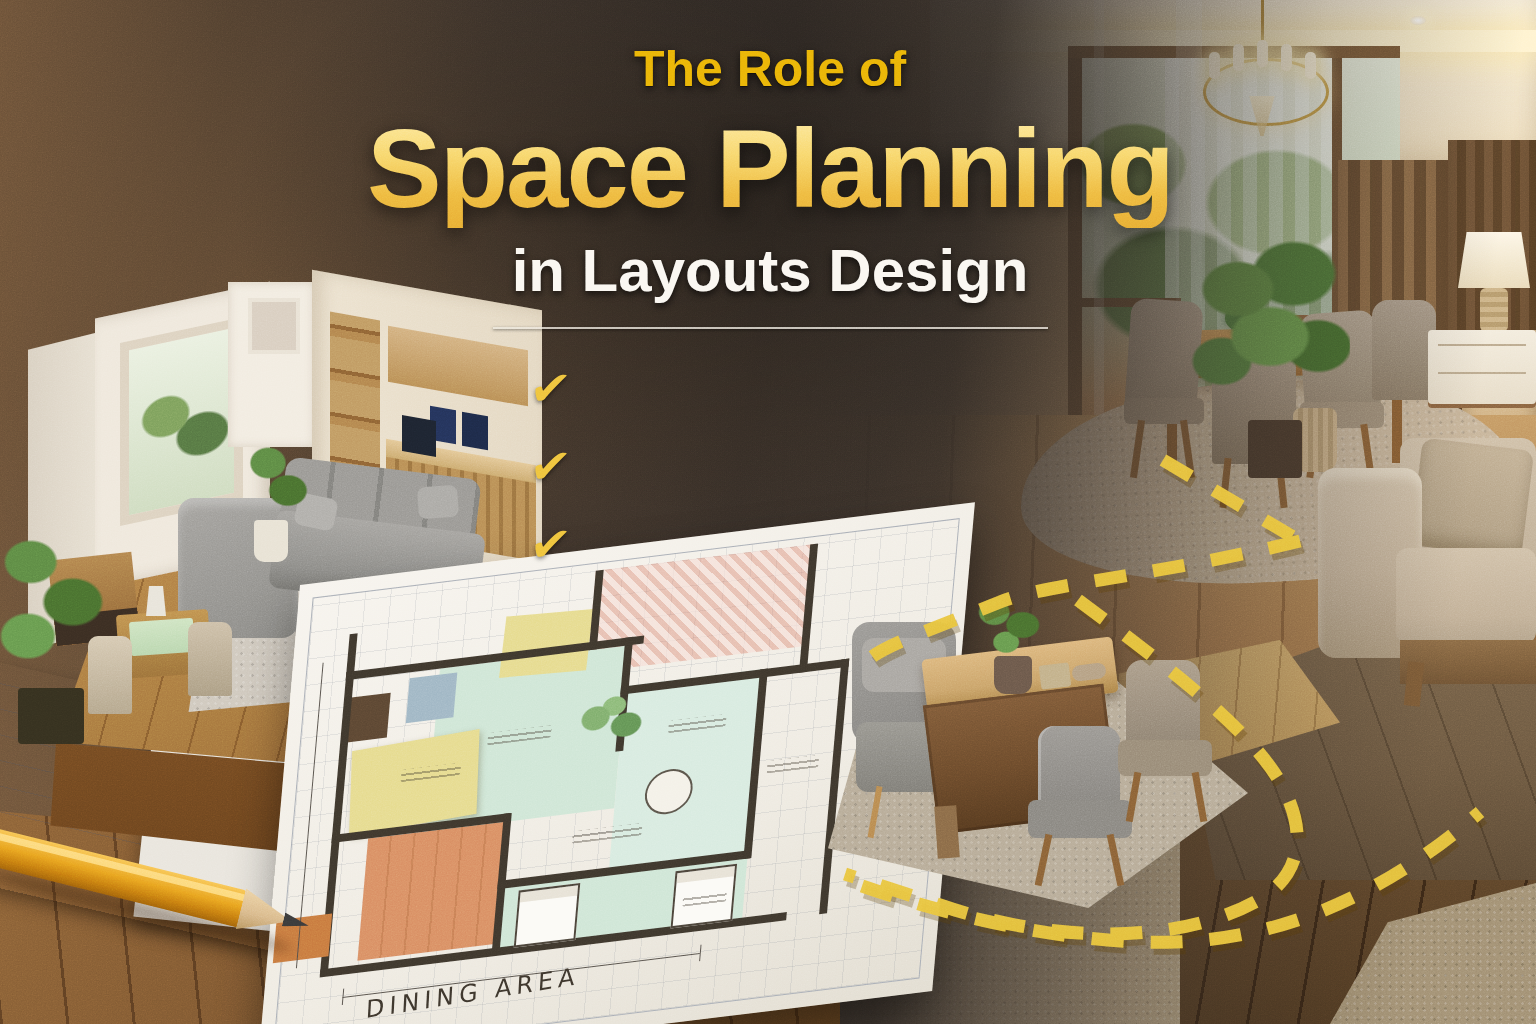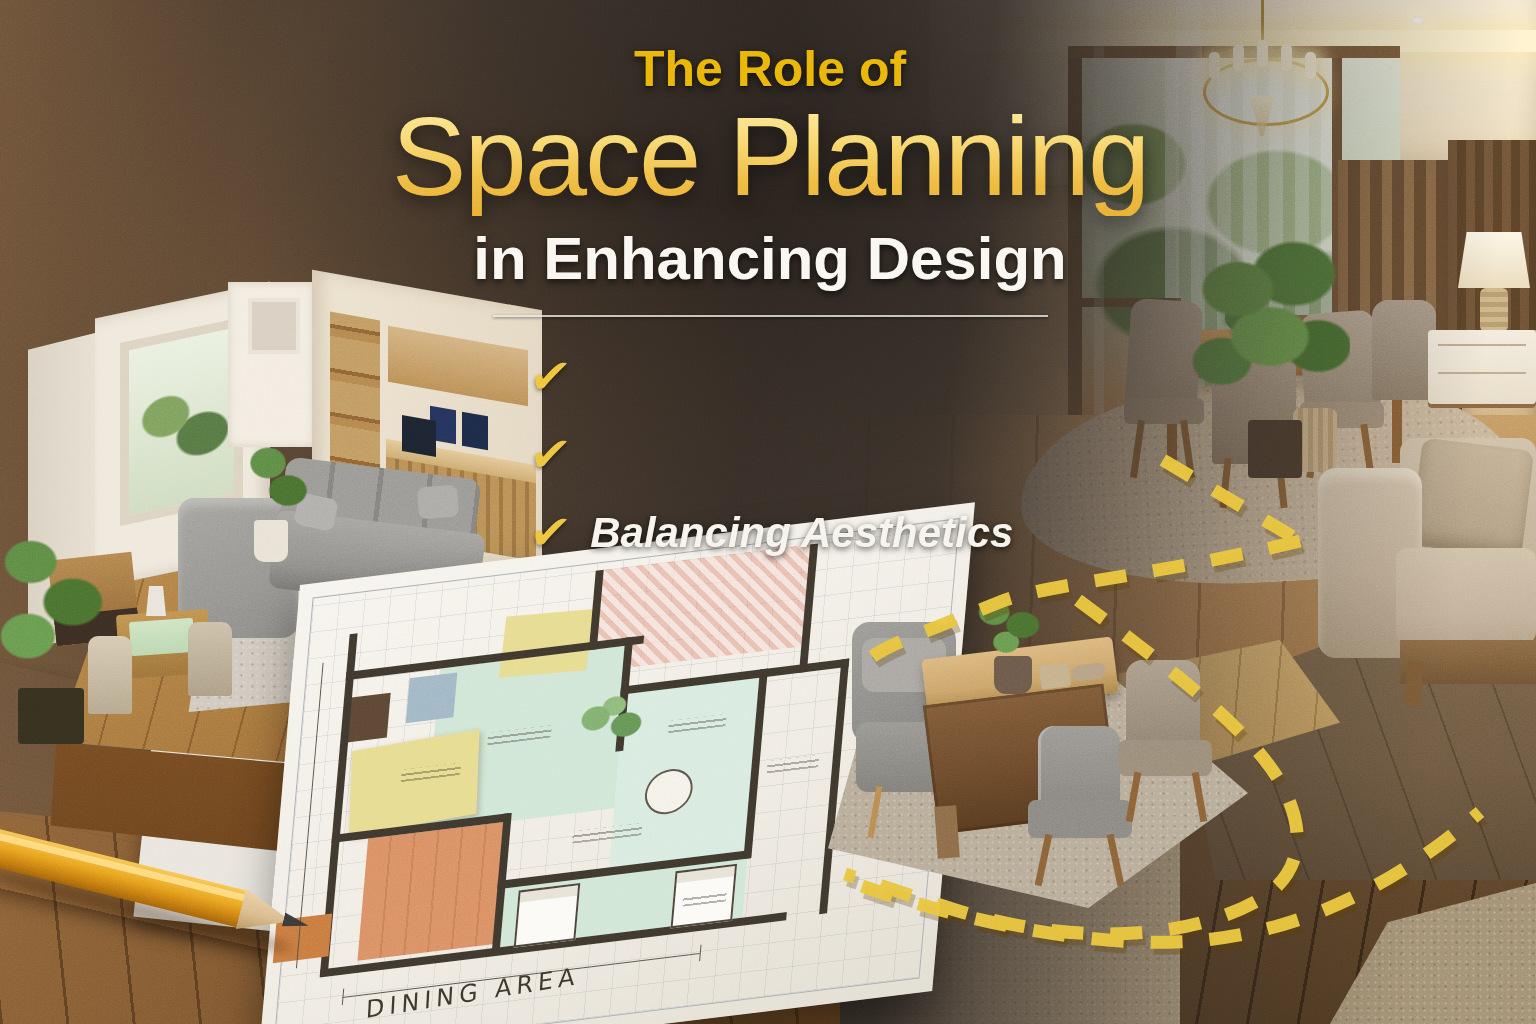--- a/index.html
+++ b/index.html
@@ -4,21 +4,21 @@
 <style>
   html,body{margin:0;padding:0;background:#1c1814;}
   #canvas{position:relative;width:1536px;height:1024px;overflow:hidden;
     font-family:"Liberation Sans",sans-serif;background:#332b26;}
   .a{position:absolute;}
   .grp{position:absolute;inset:0;pointer-events:none;}
   
   .title-wrap{left:240px;top:40px;width:1060px;text-align:center;z-index:8;}
   .t1{font-size:50px;font-weight:700;color:#eab308;letter-spacing:0;
       text-shadow:0 3px 8px rgba(0,0,0,.65),0 1px 0 rgba(0,0,0,.4);}
-  .t2{font-size:112px;font-weight:400;letter-spacing:-2px;line-height:1.05;margin-top:0;
+  .t2{font-size:112px;font-weight:700;letter-spacing:-2px;line-height:1.05;margin-top:12px;
       color:#f2c24a;filter:drop-shadow(0 5px 9px rgba(0,0,0,.55));}
   @supports ((-webkit-background-clip:text)){
     .t2{background:linear-gradient(180deg,#fdeba2 0%,#f8d76c 38%,#eeb93f 72%,#e8ad33 100%);
         -webkit-background-clip:text;background-clip:text;color:transparent;}
   }
   .t3{font-size:60px;font-weight:700;color:#faf7f1;margin-top:8px;
       text-shadow:0 3px 7px rgba(0,0,0,.65);}
   .divider{width:555px;height:2px;margin:22px auto 0;background:rgba(235,230,220,.8);
       box-shadow:0 1px 3px rgba(0,0,0,.5);}
   .checklist{margin-top:36px;padding-left:290px;display:flex;flex-direction:column;
@@ -416,32 +416,31 @@
     <div class="a" style="left:270px;top:26px;width:52px;height:42px;
       clip-path:polygon(0 0,100% 50%,0 100%);
       background:linear-gradient(180deg,#ecd2a4 0%,#d9b98a 55%,#b8955f 100%)"></div>
     <div class="a" style="left:314px;top:40px;width:26px;height:14px;
       clip-path:polygon(0 0,100% 50%,0 100%);background:#3a3a3a"></div>
   </div>
 
   <div class="a title-wrap">
     <div class="t1">The Role of</div>
     <div class="t2">Space Planning</div>
-    <div class="t3">in Enhancing Design</div>
+    <div class="t3">in Layouts Design</div>
     <div class="divider"></div>
     <div class="checklist">
       <div class="crow">
         <span class="chk">✔</span>
       </div>
       <div class="crow">
         <span class="chk">✔</span>
       </div>
       <div class="crow">
         <span class="chk">✔</span>
-        <span class="clabel">Balancing Aesthetics</span>
       </div>
     </div>
   </div>
 
   <svg class="a" style="left:0;top:0;width:1536px;height:1024px;z-index:9;opacity:.28;
        mix-blend-mode:overlay;pointer-events:none">
     <filter id="grain">
         <feTurbulence type="fractalNoise" baseFrequency="0.8" numOctaves="2" stitchTiles="stitch"></feTurbulence>
       <feColorMatrix type="saturate" values="0"></feColorMatrix>
       </filter>

